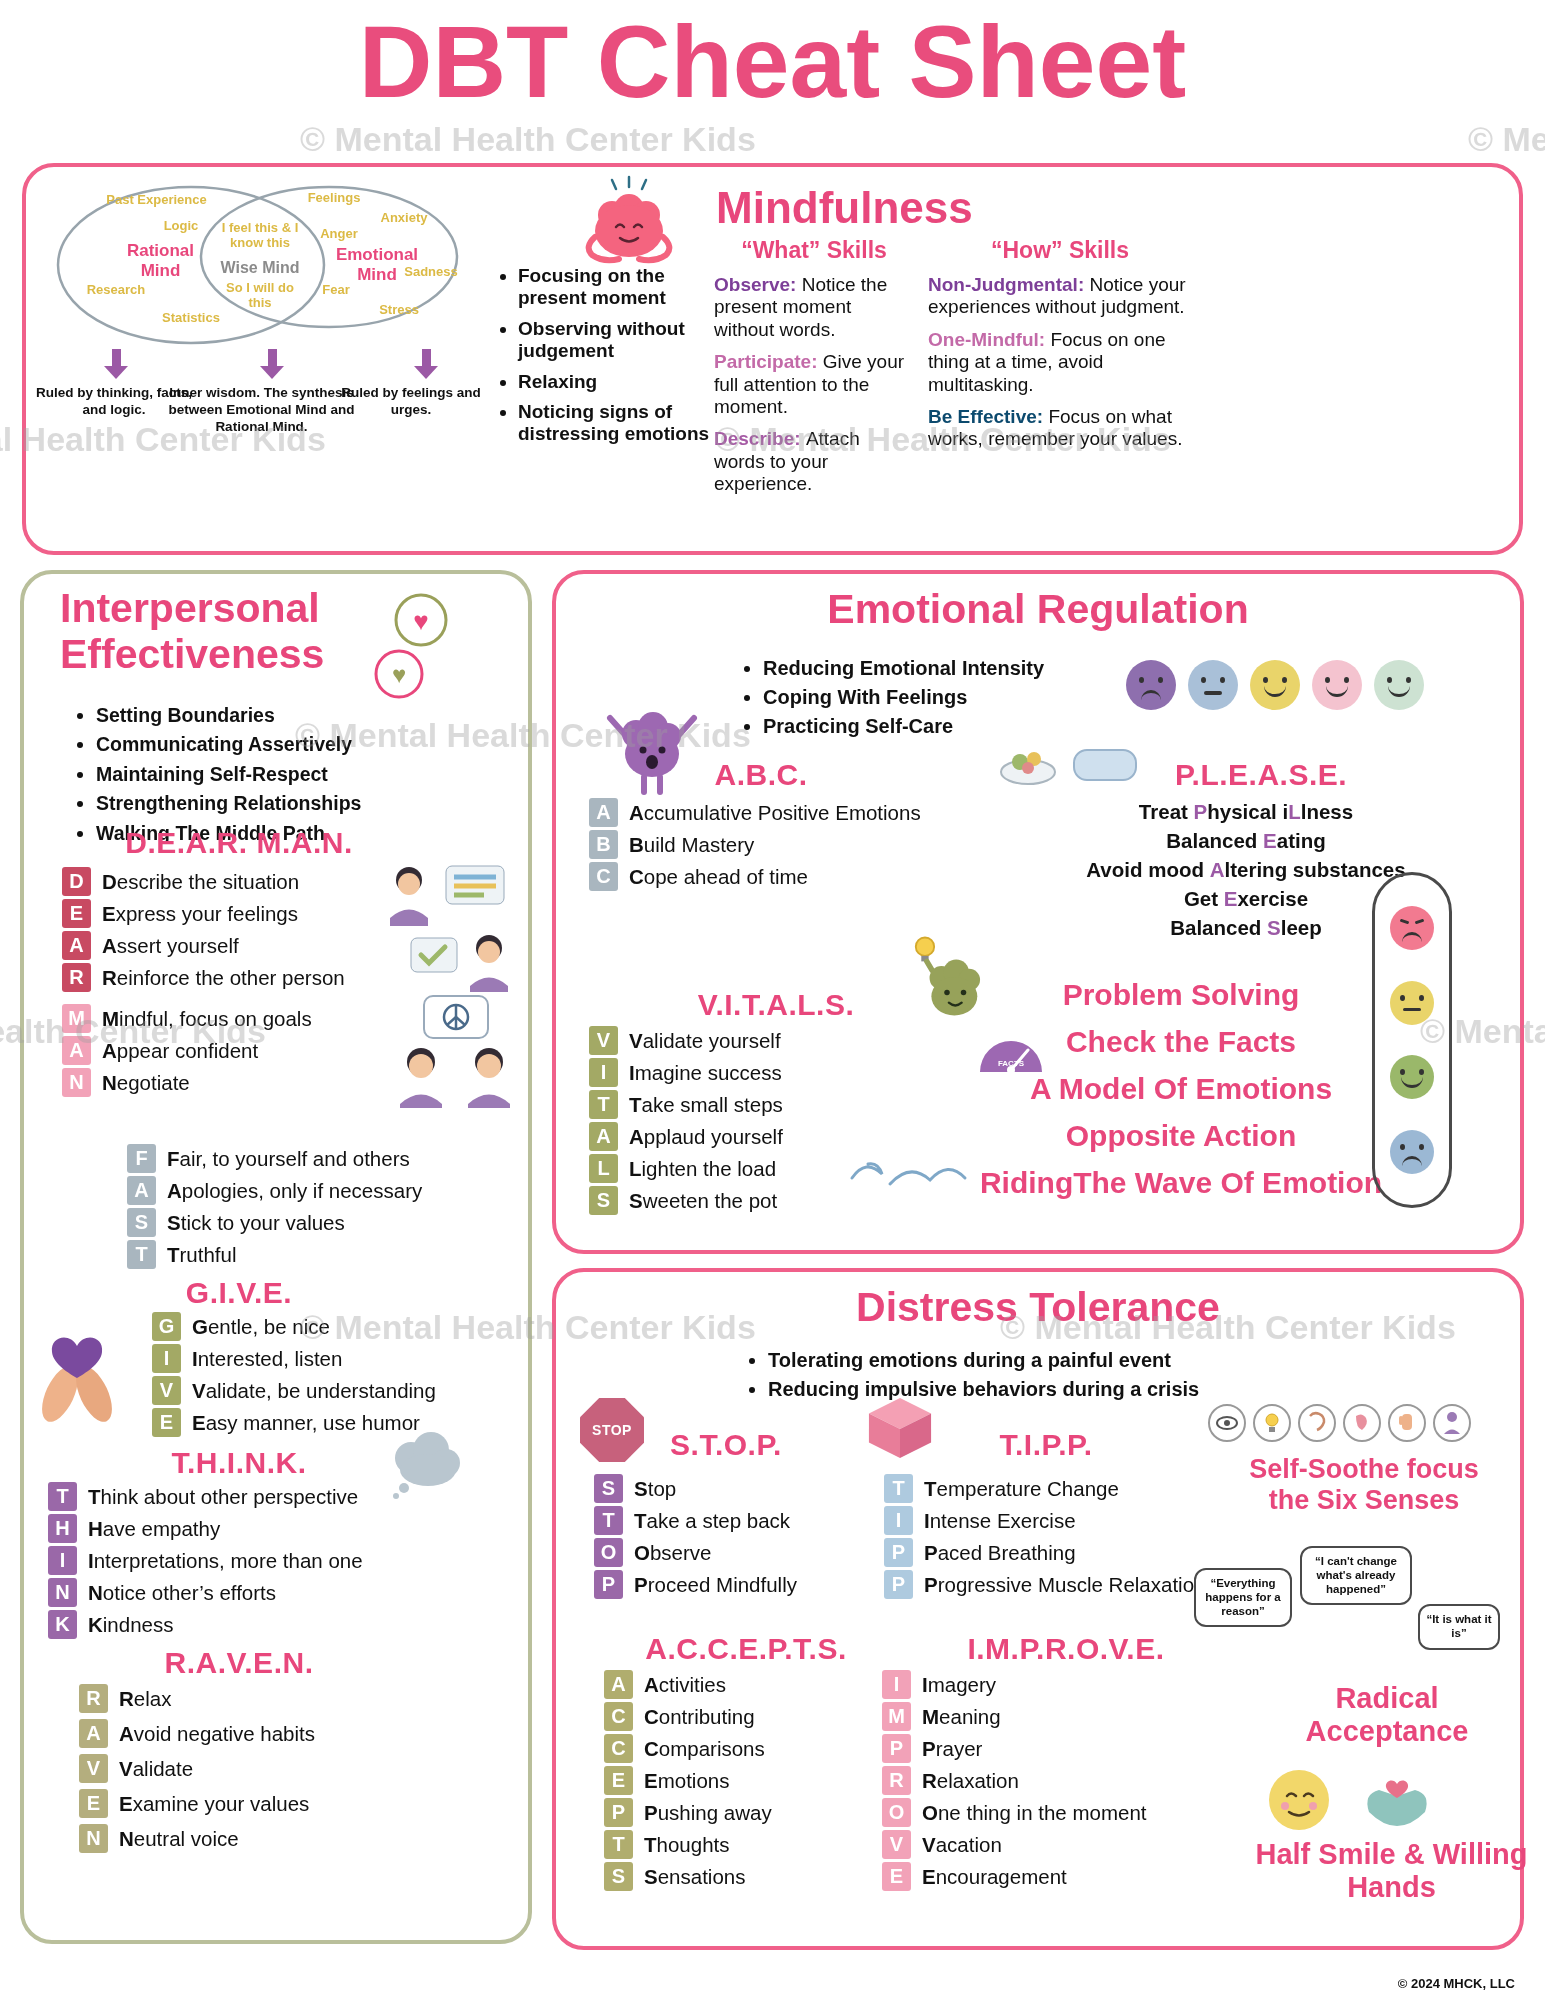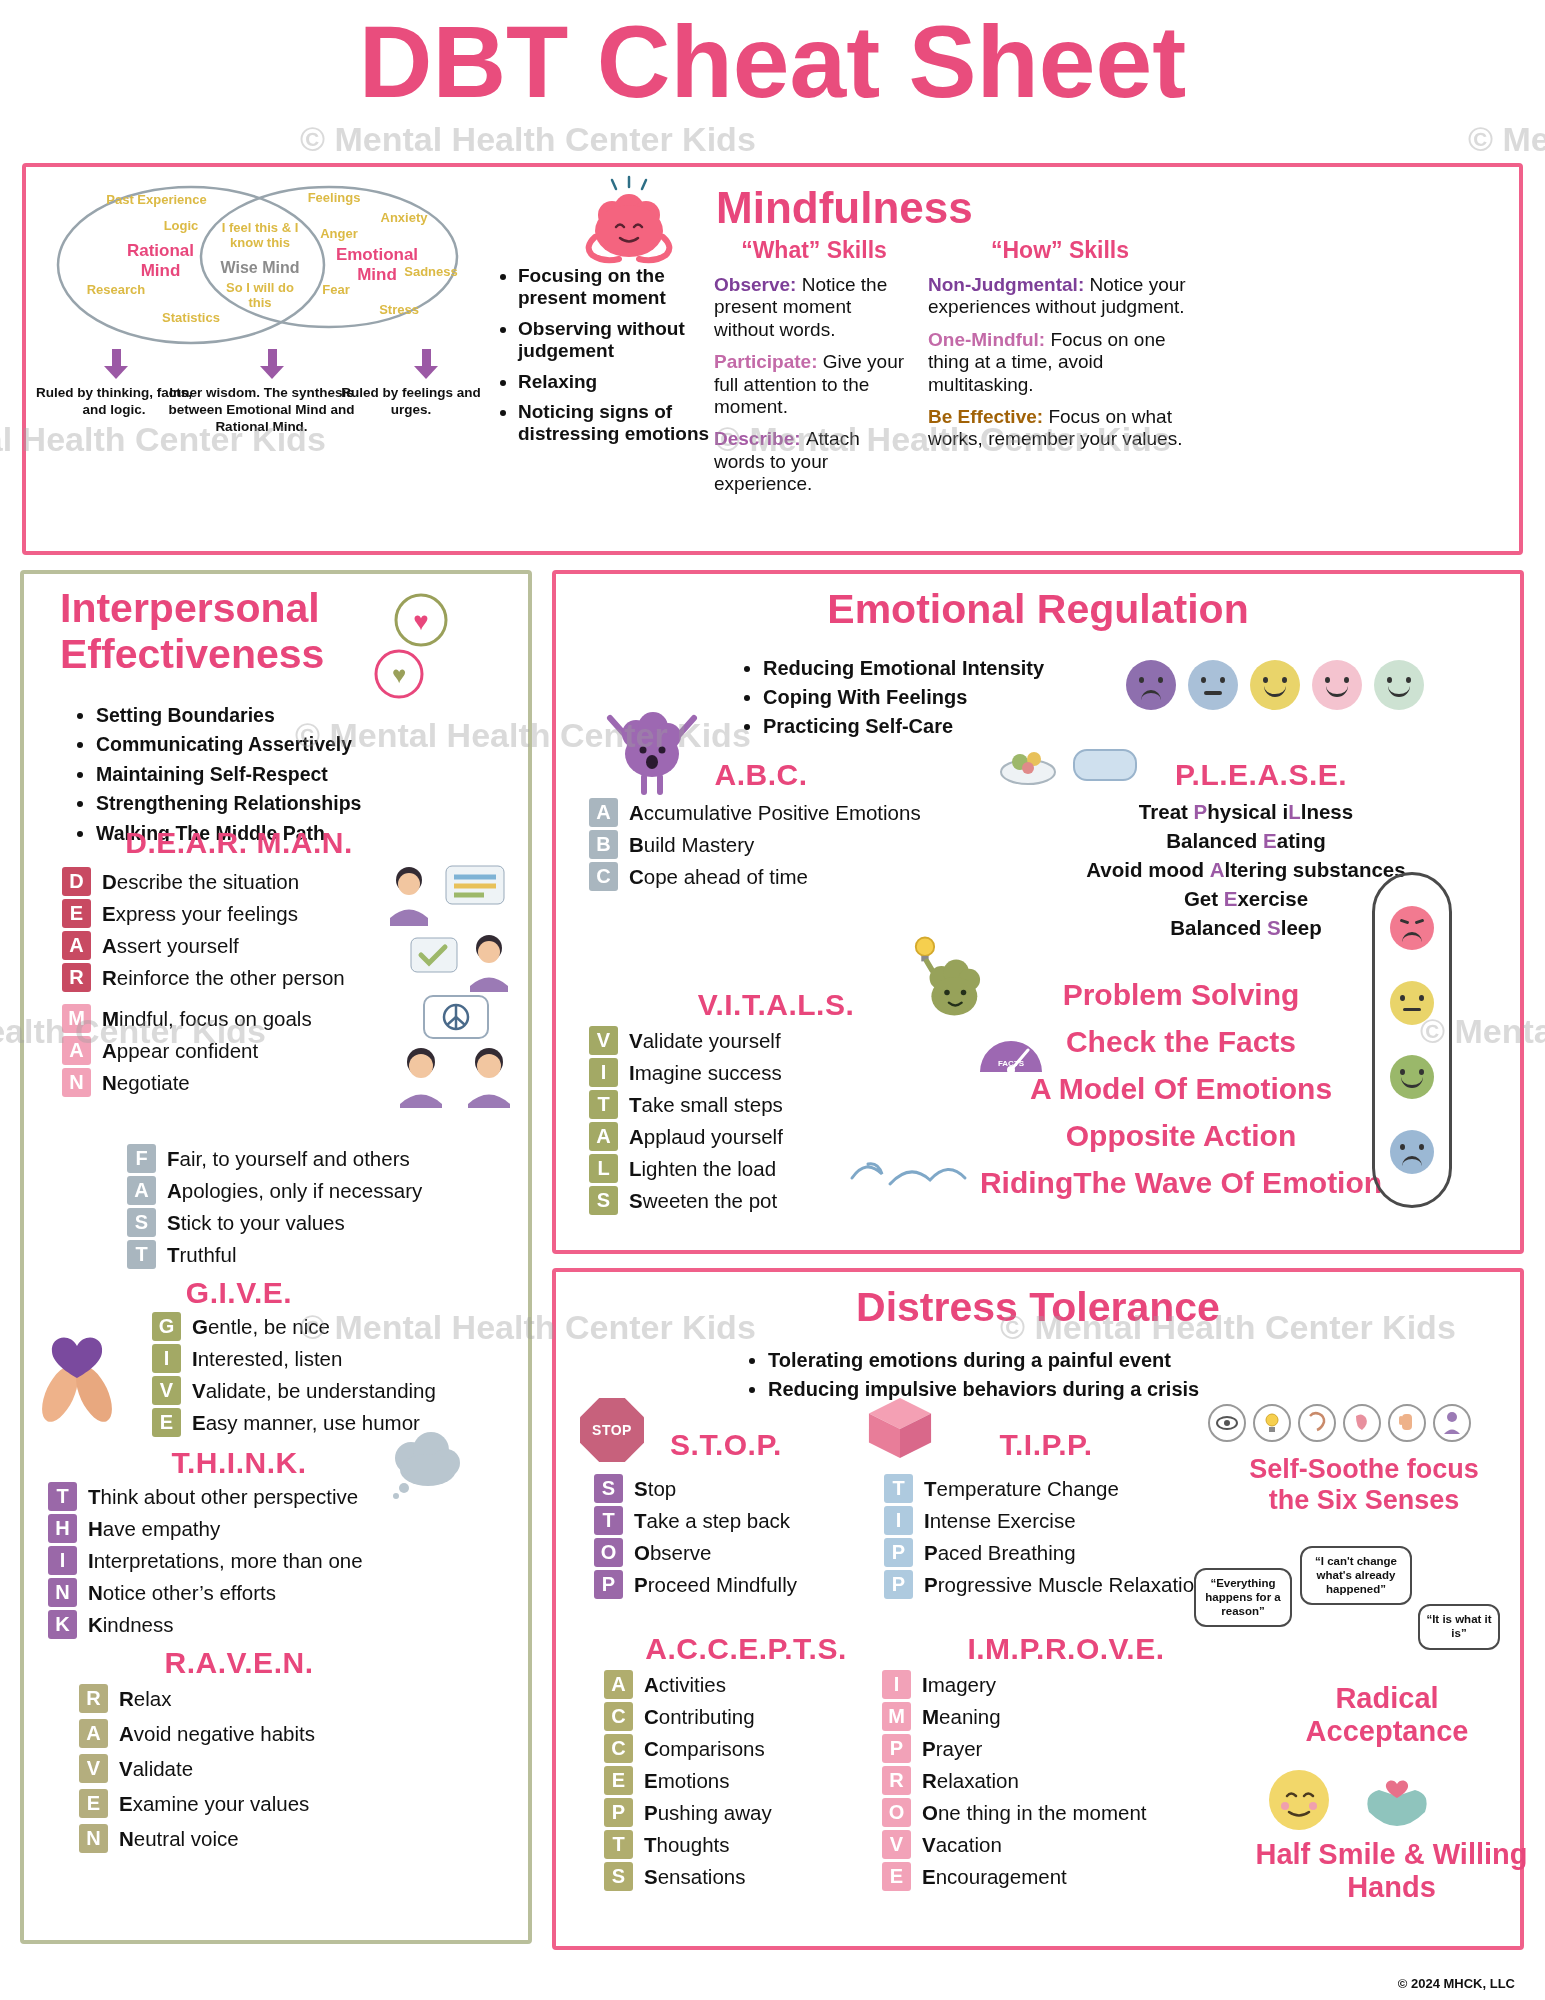--- a/index.html
+++ b/index.html
@@ -1,21 +1,21 @@
 <!DOCTYPE html>
 <html><head>
 <meta charset="utf-8">
 <style>
 *{margin:0;padding:0;box-sizing:border-box}
 html,body{background:#fff}
 body{font-family:"Liberation Sans","DejaVu Sans",sans-serif;color:#111}
 .page{position:relative;width:1545px;height:2000px;overflow:hidden;background:#fff}
 .wm{position:absolute;font-size:34px;font-weight:700;color:rgba(158,158,158,.38);white-space:nowrap;pointer-events:none;z-index:9}
 .title{position:absolute;left:0;top:4px;width:100%;text-align:center;font-size:102px;font-weight:800;color:#e94d7d}
-.box{position:absolute;background:#fff;border:4px solid #f0608a;border-radius:4px}
+.box{position:absolute;background:#fff;border:4px solid #f0608a;border-radius:32px}
 .mind-box{left:22px;top:163px;width:1501px;height:392px}
 .inter-box{left:20px;top:570px;width:512px;height:1374px;border-color:#b9bf9b}
 .emo-box{left:552px;top:570px;width:972px;height:684px}
 .dis-box{left:552px;top:1268px;width:972px;height:682px}
 .sec-h{position:absolute;left:0;top:12px;width:100%;text-align:center;font-size:41px;font-weight:800;color:#e8477c}
 .acr-h{position:absolute;font-size:30px;font-weight:700;color:#e8477c;letter-spacing:.5px;text-align:center}
 .bullets{position:absolute;list-style:disc;padding-left:22px}
 .bullets li{margin-bottom:8px}
 
 .venn{position:absolute;left:25px;top:14px;width:415px;height:165px}
@@ -164,21 +164,21 @@
           <div class="skill-item"><b style="color: rgb(125, 63, 152);">Observe: </b><span>Notice the present moment without words.</span></div>
           <div class="skill-item"><b style="color: rgb(195, 106, 168);">Participate: </b><span>Give your full attention to the moment.</span></div>
           <div class="skill-item"><b style="color: rgb(166, 91, 165);">Describe: </b><span>Attach words to your experience.</span></div>
         </div>
     </div>
     <div class="skills how-skills">
       <h3 class="skills-h">“How” Skills</h3>
       <div>
           <div class="skill-item"><b style="color: rgb(125, 63, 152);">Non-Judgmental: </b><span>Notice your experiences without judgment.</span></div>
           <div class="skill-item"><b style="color: rgb(195, 106, 168);">One-Mindful: </b><span>Focus on one thing at a time, avoid multitasking.</span></div>
-          <div class="skill-item"><b style="color: #a16207;">Be Effective: </b><span>Focus on what works, remember your values.</span></div>
+          <div class="skill-item"><b style="color: #0c4a6e;">Be Effective: </b><span>Focus on what works, remember your values.</span></div>
         </div>
     </div>
   </section>
 
   <section class="box inter-box">
     <h2 class="inter-h">Interpersonal Effectiveness</h2>
     <div class="icon" style="left:345px;top:16px;width:120px;height:110px">
       <svg viewBox="0 0 120 110" width="120" height="110">
         <circle cx="52" cy="30" r="25" fill="#fff" stroke="#9aa05a" stroke-width="3"></circle>
         <text x="52" y="40" text-anchor="middle" font-size="26" fill="#e8477c">♥</text>

